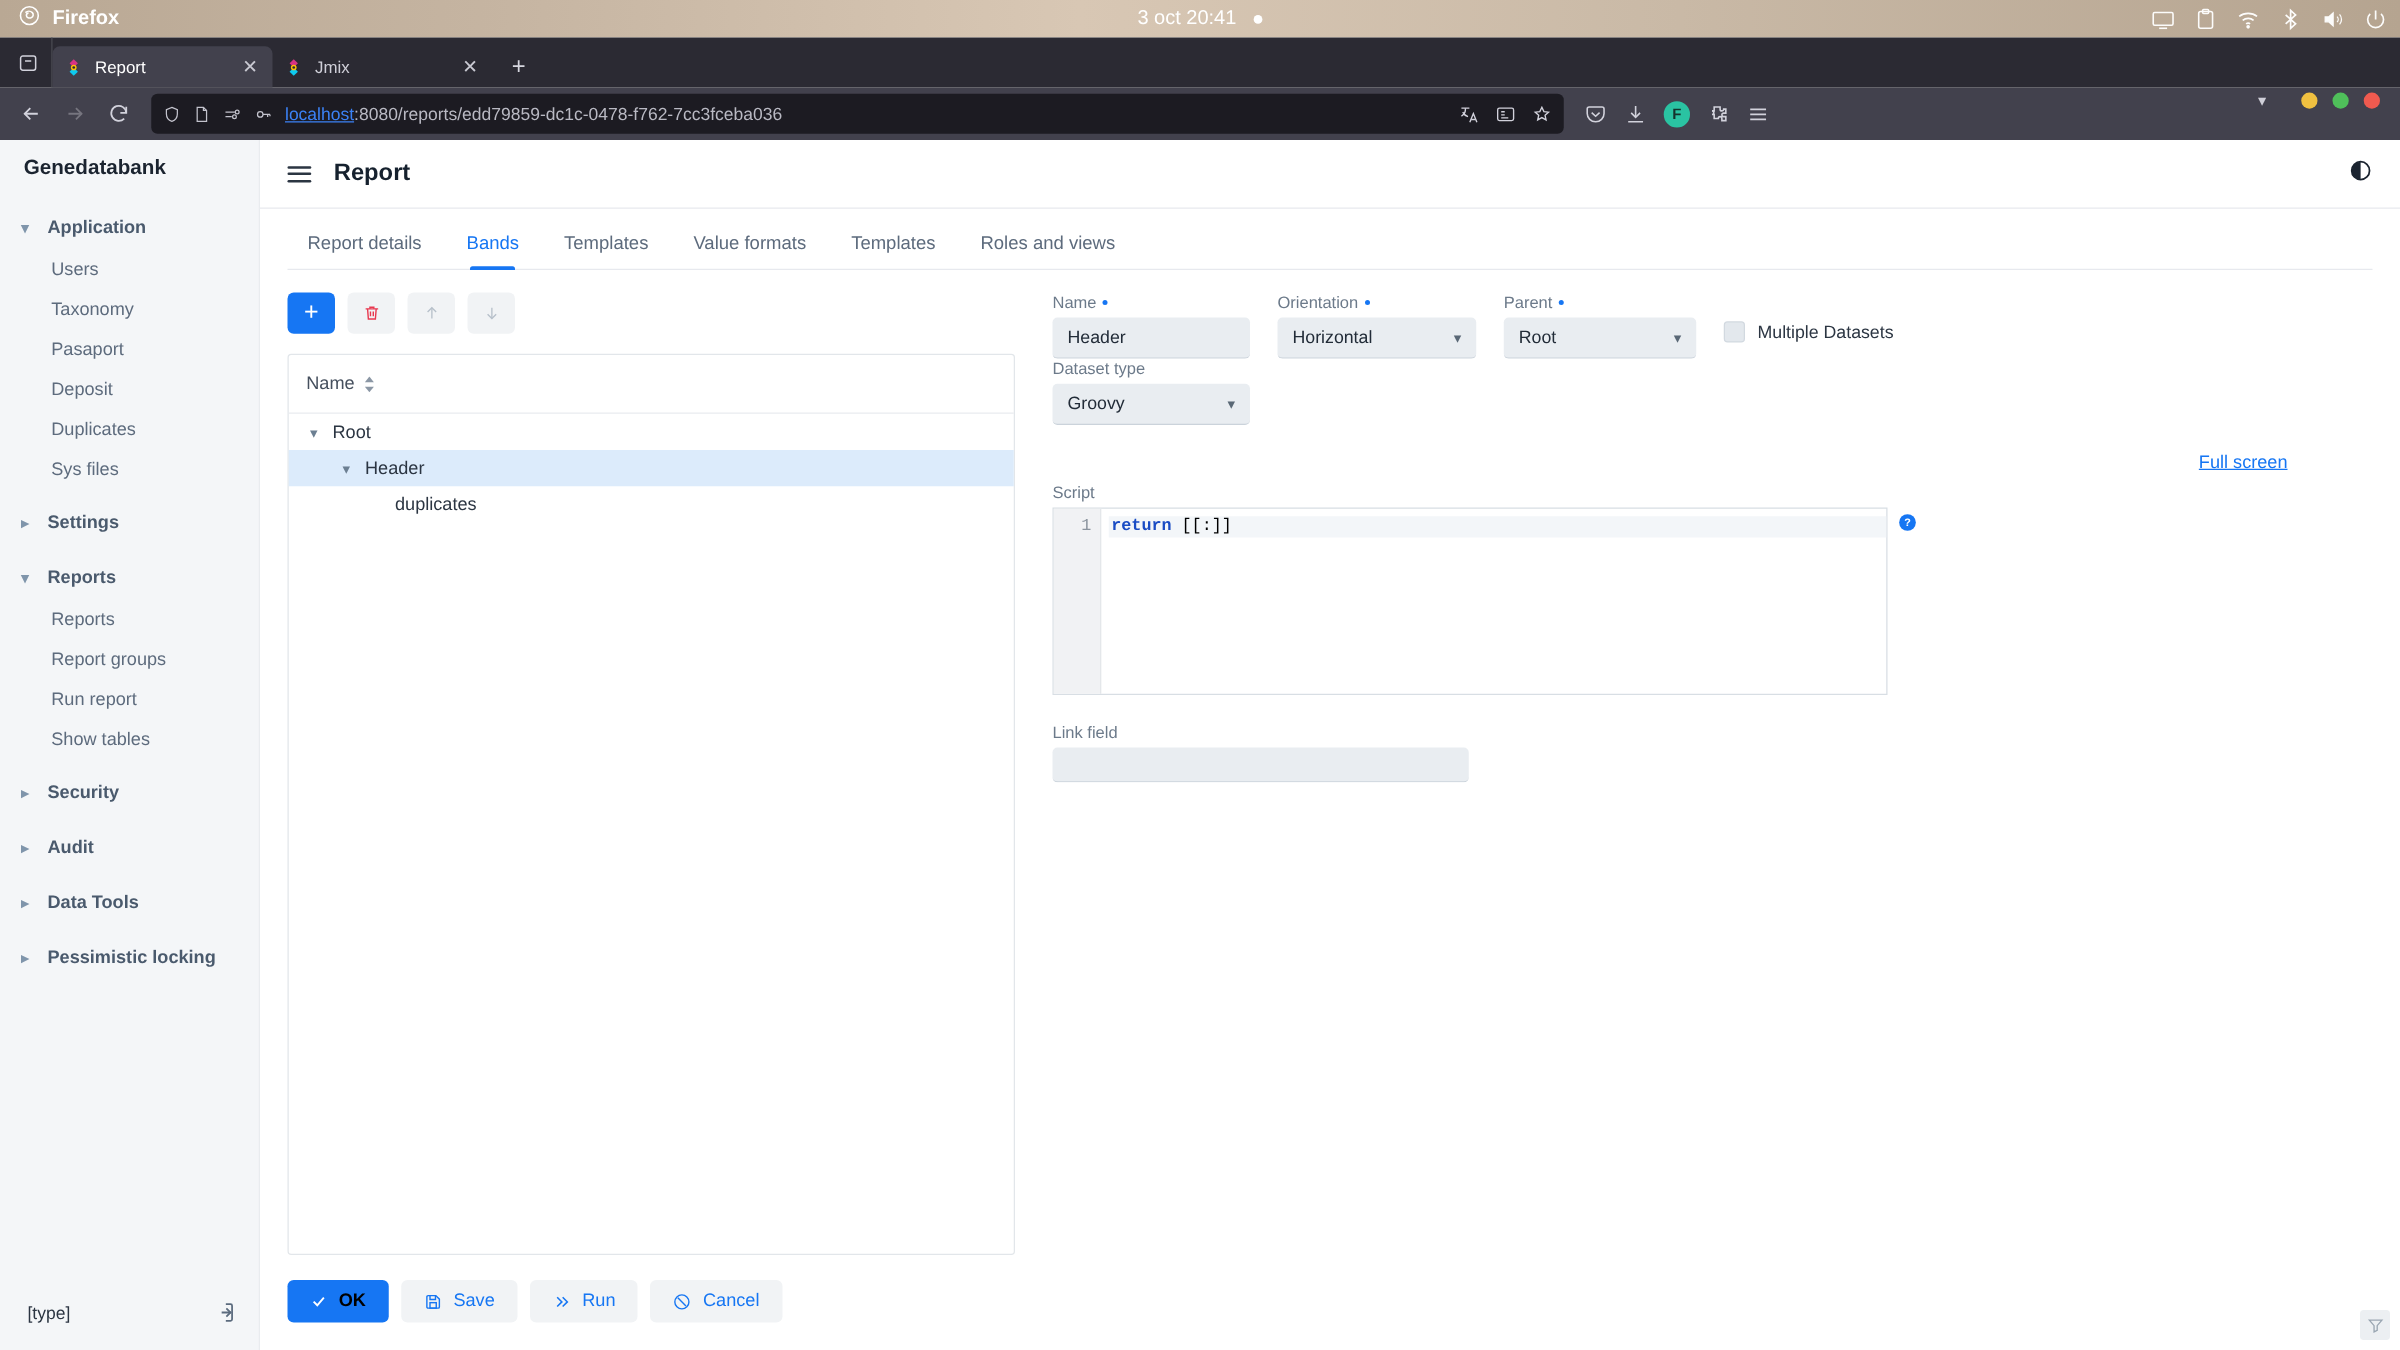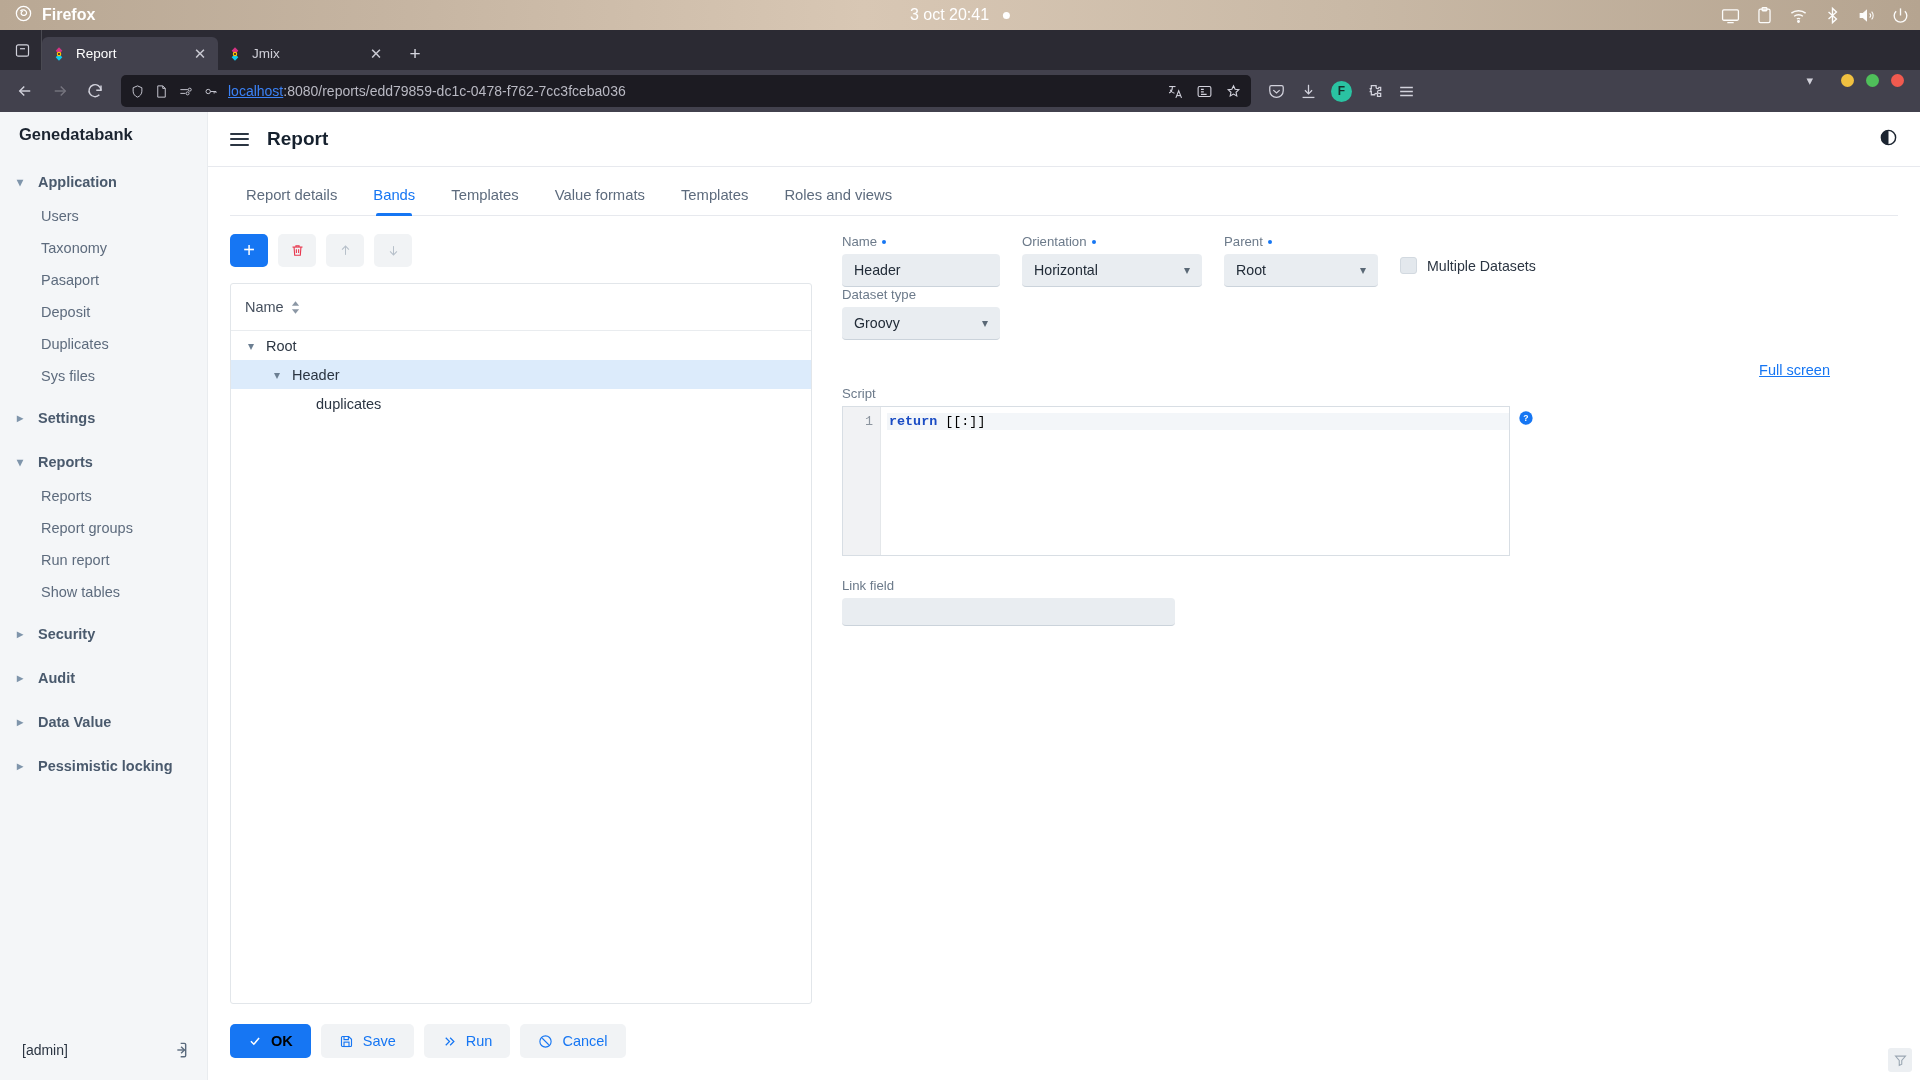--- a/index.html
+++ b/index.html
@@ -176,21 +176,21 @@
   .field { display: flex; flex-direction: column; }
   .field-label {
     font-size: 13.2px; color: #6c7a8a; margin-bottom: 5px; display: flex; align-items: center; gap: 5px;
   }
   .req-dot { width: 4px; height: 4px; border-radius: 50%; background: #1676f3; display: inline-block; }
   .ctl {
     height: 33px; background: #e9edf1; border-radius: 4px; display: flex; align-items: center;
     padding: 0 12px; font-size: 14.2px; color: #222c38; border-bottom: 1px solid #cbd3db;
   }
   .ctl.w-name { width: 158px; }
-  .ctl.w-orient { width: 180px; justify-content: space-between; }
+  .ctl.w-orient { width: 159px; justify-content: space-between; }
   .ctl.w-parent { width: 154px; justify-content: space-between; }
   .ctl.w-dataset { width: 158px; justify-content: space-between; }
   .sel-caret { color: #5a6876; font-size: 12px; }
   .chkwrap { display: flex; align-items: center; gap: 10px; padding-top: 23px; }
   .chkbox { width: 17px; height: 17px; border-radius: 3px; background: #e3e8ed; border: 1px solid #d2d9e0; }
   .chklabel { font-size: 14.2px; color: #2b3542; }
 
   .fullscreen-row { display: flex; justify-content: flex-end; margin: 22px 68px 8px 0; }
   .link-blue { color: #1676f3; font-size: 14.5px; }
 
@@ -438,30 +438,30 @@
       <div class="nav-group" style="padding-top:18px;">
         <span class="caret">▸</span>
         <span>Security</span>
       </div>
       <div class="nav-group" style="padding-top:18px;">
         <span class="caret">▸</span>
         <span>Audit</span>
       </div>
       <div class="nav-group" style="padding-top:18px;">
         <span class="caret">▸</span>
-        <span>Data Value</span>
+        <span>Data Tools</span>
       </div>
       <div class="nav-group" style="padding-top:18px;">
         <span class="caret">▸</span>
         <span>Pessimistic locking</span>
       </div>
     </nav>
 
     <div class="sidebar-footer">
-      <span>[admin]</span>
+      <span>[type]</span>
       <span class="logout-btn">
         <svg width="20" height="20" viewBox="0 0 24 24" fill="none" stroke="currentColor" stroke-width="1.7">
           <path d="M14 4h4.5a1.5 1.5 0 011.5 1.5v13A1.5 1.5 0 0118.5 20H14"></path>
             <path d="M10 12h9"></path>
             <path d="M14.5 8l4 4-4 4"></path>
         </svg>
       </span>
     </div>
   </aside>
 

